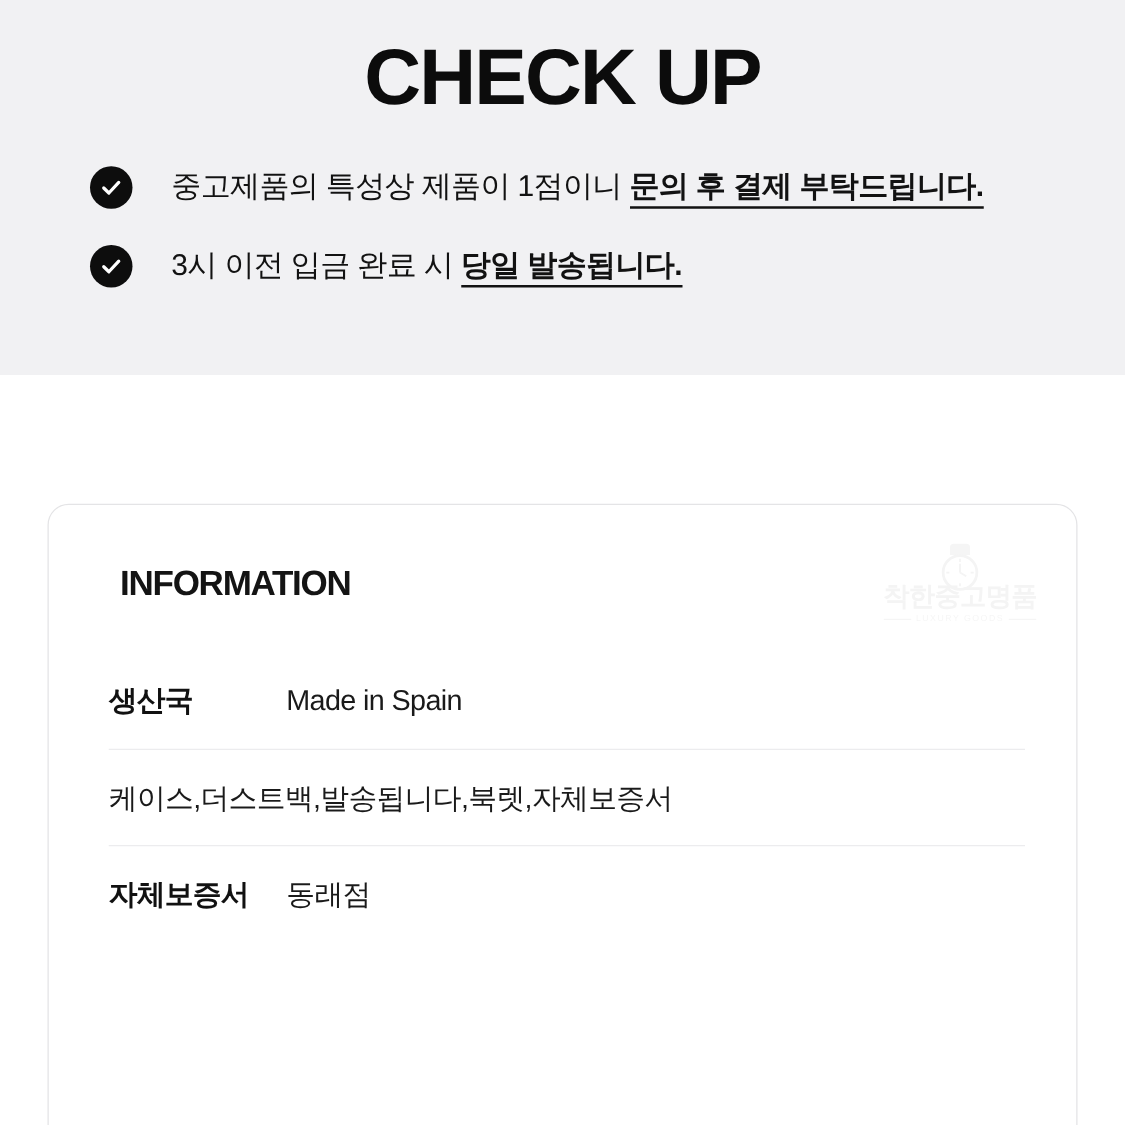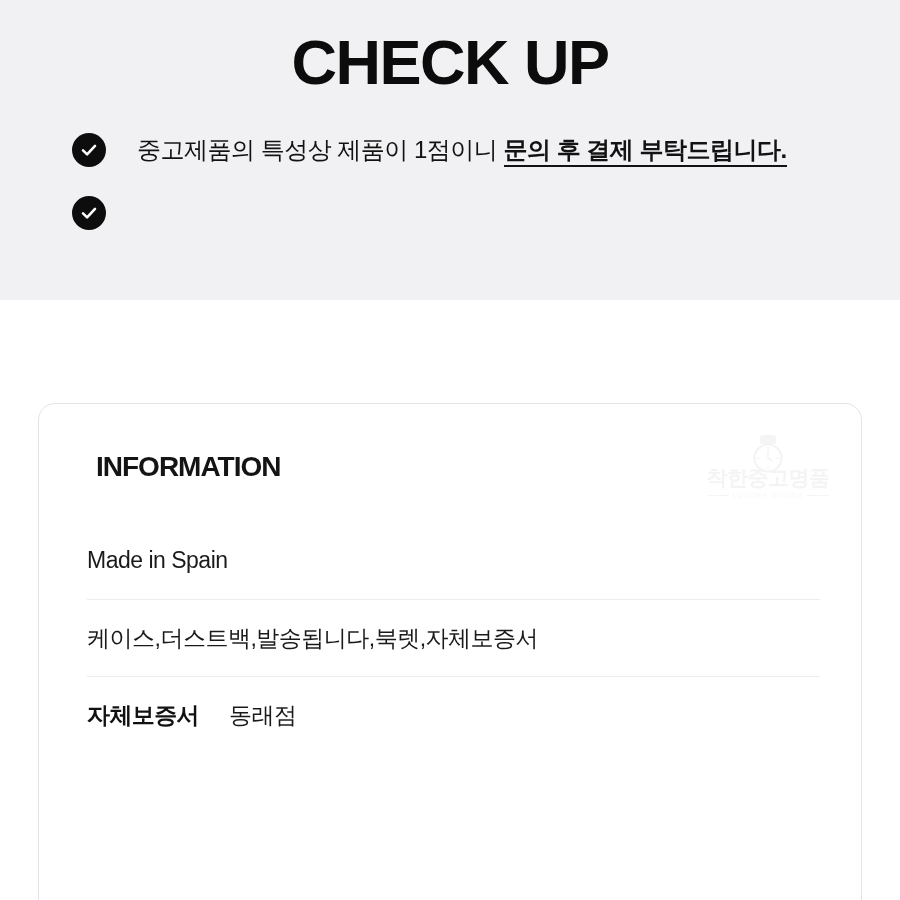--- a/index.html
+++ b/index.html
@@ -229,20 +229,21 @@
       </span>
       <span class="check-text"><span>중고제품의 특성상 제품이 1점이니 </span><span class="strong">문의 후 결제 부탁드립니다.</span></span>
     </div>
 
     <div class="check-row">
       <span class="check-icon">
         <svg viewBox="0 0 20 20" aria-hidden="true">
           <path d="M4 10.4 L8.1 14.4 L16 5.9" fill="none" stroke="#ffffff" stroke-width="2.6" stroke-linecap="round" stroke-linejoin="round"></path>
         </svg>
       </span>
+      <span class="check-text"><span>3시 이전 입금 완료 시 </span><span class="strong">당일 발송됩니다.</span></span>
     </div>
 
   </div>
 </div>
 
 <div class="white-gap"></div>
 
 <div class="info-card">
 
   <div class="info-head">
@@ -264,20 +265,21 @@
       <div class="wm-rule r"></div>
       <div class="wm-brand">착한중고명품</div>
       <div class="wm-sub">LUXURY GOODS</div>
     </div>
   </div>
 
   <div class="spec-table">
 
 
     <div class="spec-row">
+      <div class="spec-label">생산국</div>
       <div class="spec-value">Made in Spain</div>
     </div>
 
 
     <div class="spec-row">
       <div class="spec-value">케이스,더스트백,발송됩니다,북렛,자체보증서</div>
     </div>
 
     <div class="spec-row">
       <div class="spec-label">자체보증서</div>

